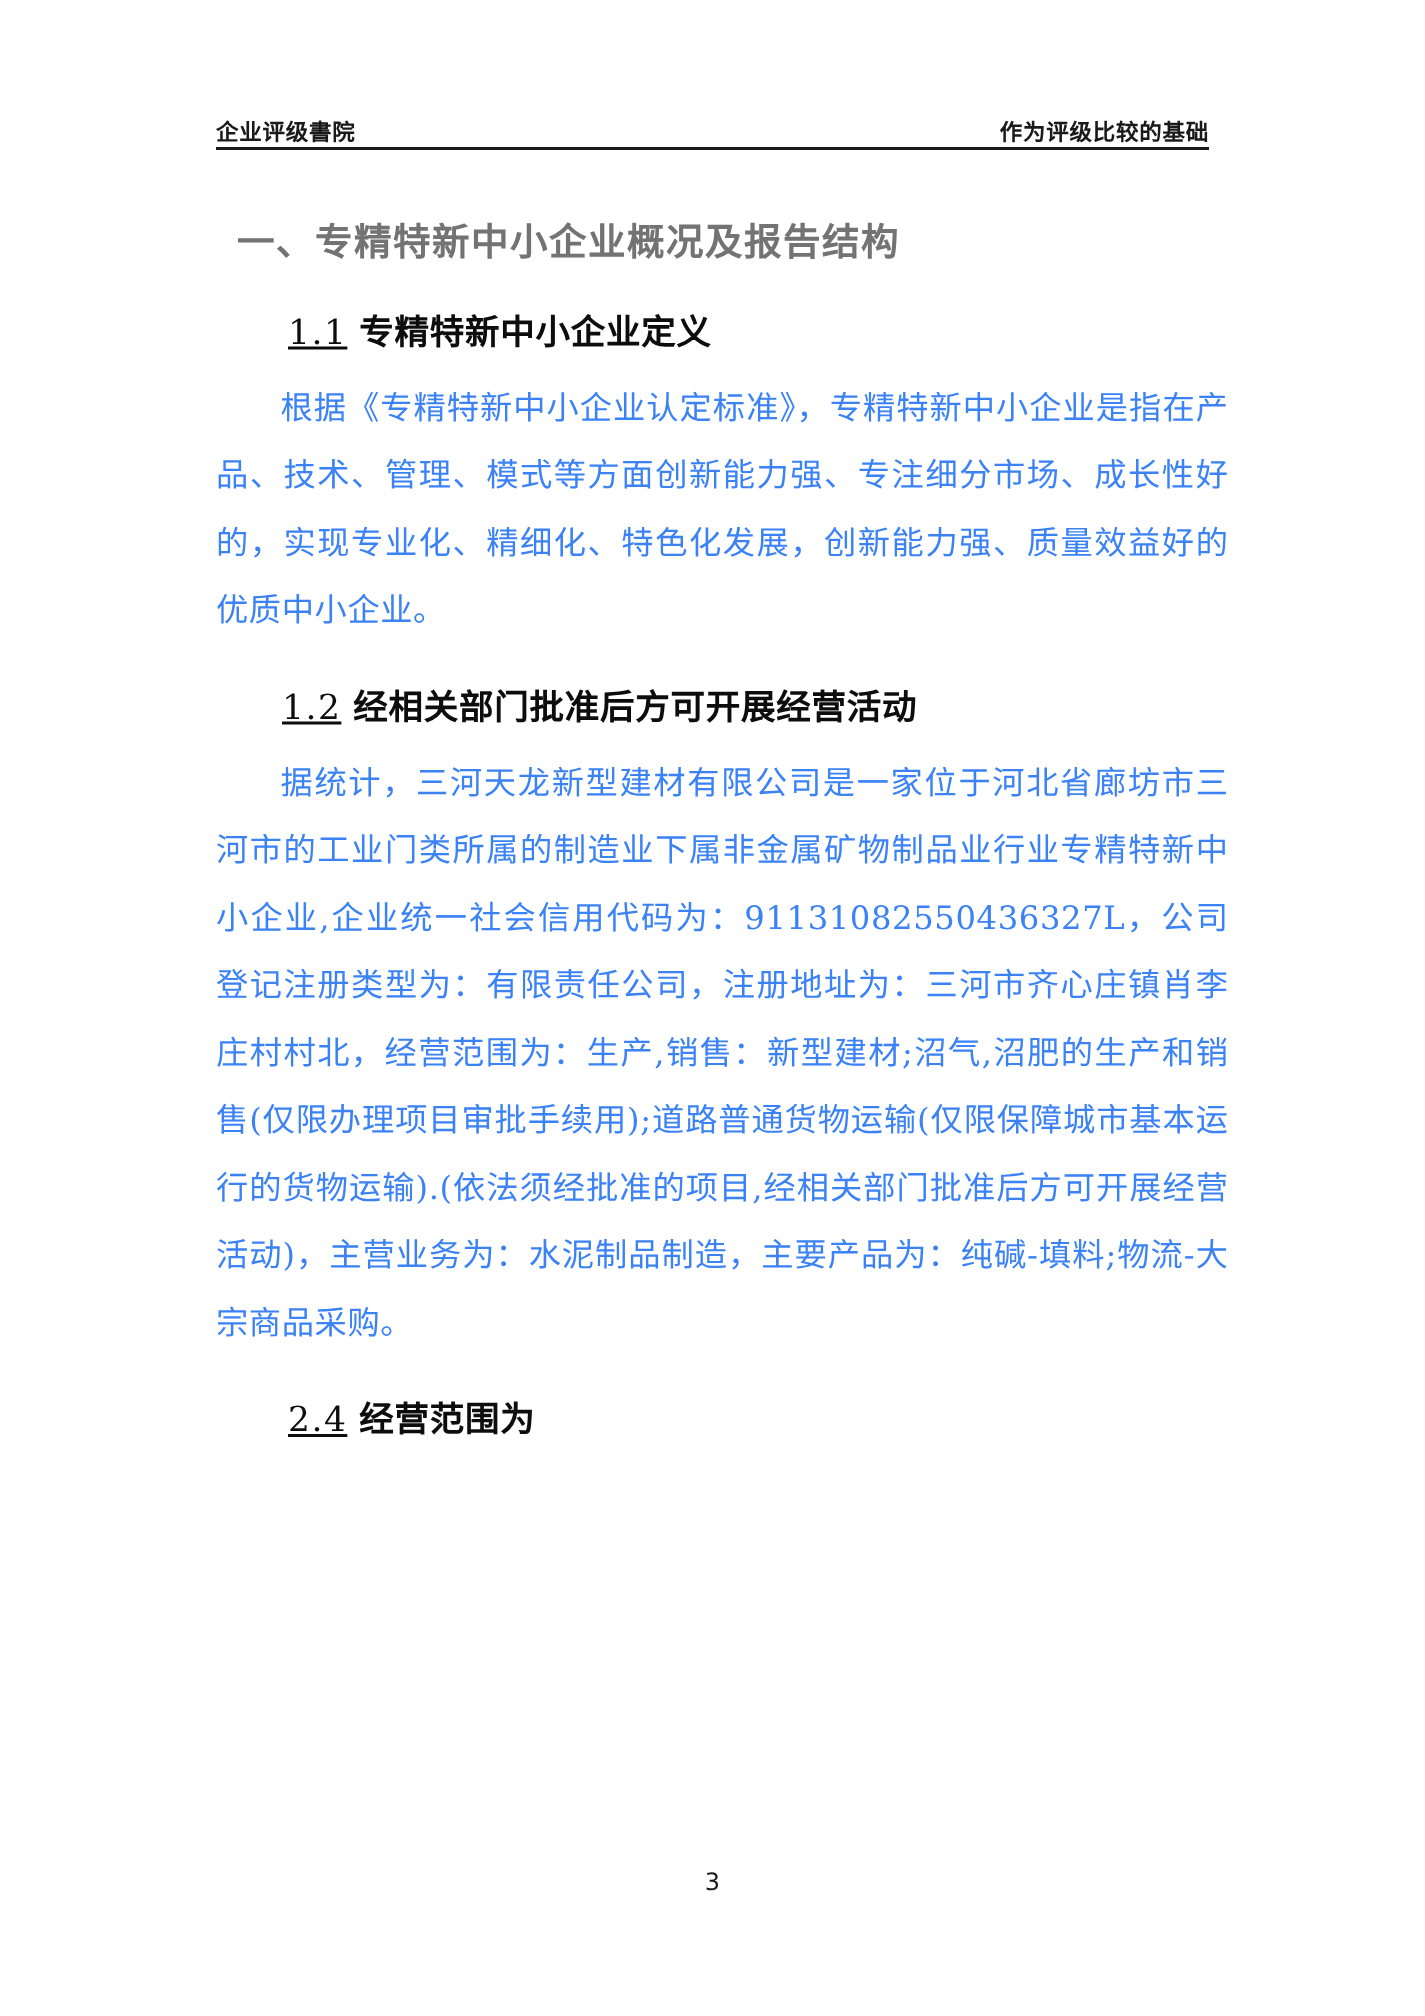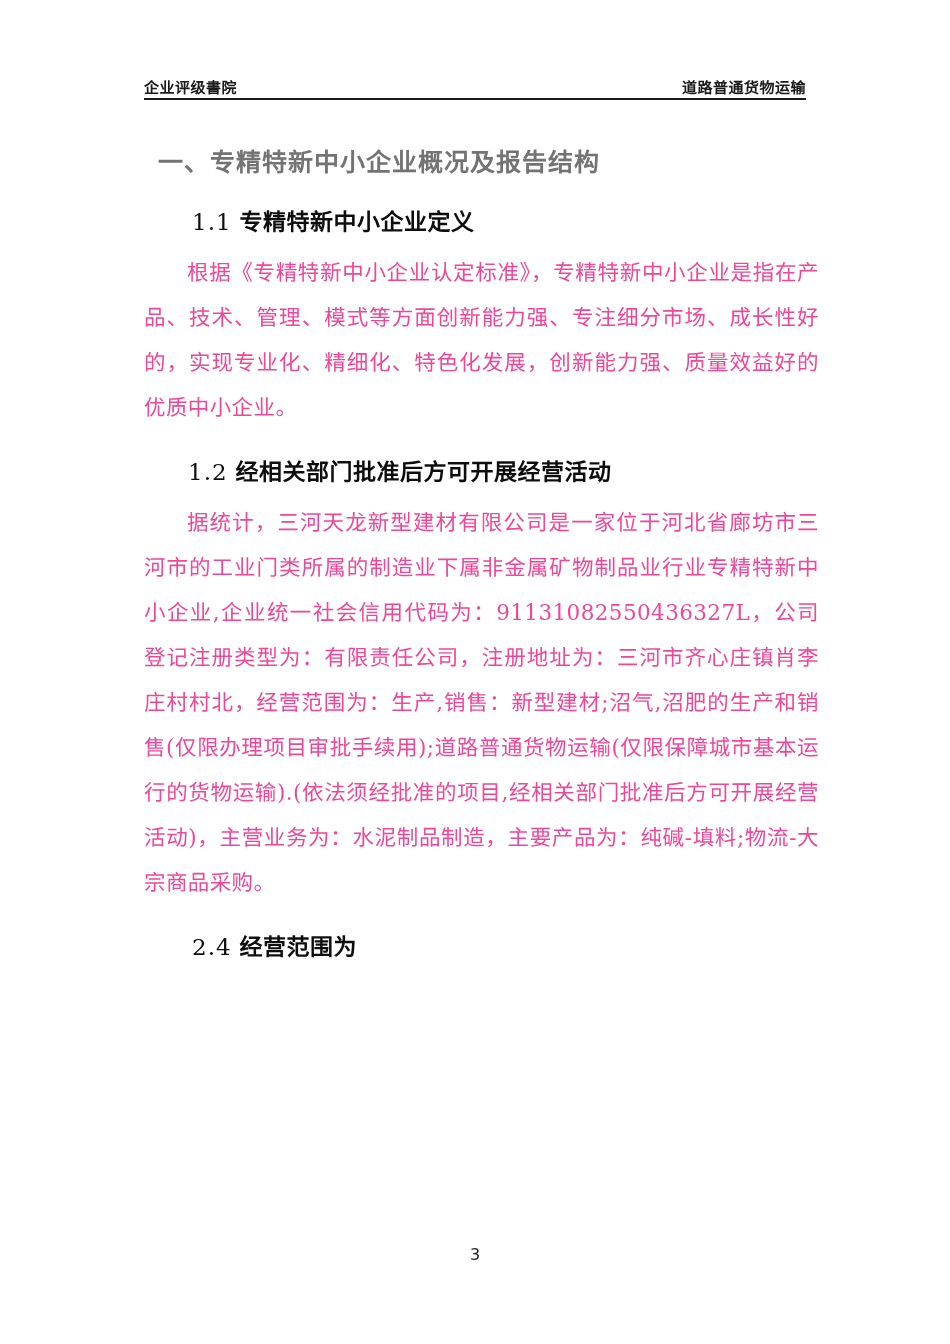--- a/index.html
+++ b/index.html
@@ -74,35 +74,36 @@
     margin: 26px 0 12px 0;
     padding-left: 48px;
     letter-spacing: 0.5px;
     color: #0d0d0d;
   }
   h2.sub-title .num {
     font-family: "DejaVu Serif", "Liberation Serif", serif;
     font-weight: 400;
     letter-spacing: 1px;
     margin-right: 8px;
+    text-decoration: underline;
   }
   h2.sub-title.wide {
     padding-left: 44px;
   }
 
   p.body-text {
     font-size: 21.5px;
     line-height: 45px;
     margin: 0 0 4px 0;
     text-align: justify;
     text-justify: inter-character;
     text-indent: 2em;
     letter-spacing: 0.4px;
     word-break: break-all;
-    color: #ec4899;
+    color: #3b82f6;
   }
 
   
   .page-number {
     position: absolute;
     left: 0;
     right: 0;
     top: 1245px;
     text-align: center;
     font-family: "DejaVu Sans", "Liberation Sans", sans-serif;
@@ -110,21 +111,21 @@
     color: #1a1a1a;
   }
 </style>
 </head>
 <body>
 
 <div class="page">
 
   <div class="page-header">
     <span class="header-left">企业评级書院</span>
-    <span class="header-right">道路普通货物运输</span>
+    <span class="header-right">作为评级比较的基础</span>
   </div>
 
   <div class="content">
 
     <h1 class="section-title">一、专精特新中小企业概况及报告结构</h1>
 
     <h2 class="sub-title">
       <span class="num">1.1</span><span>专精特新中小企业定义</span>
     </h2>
 

